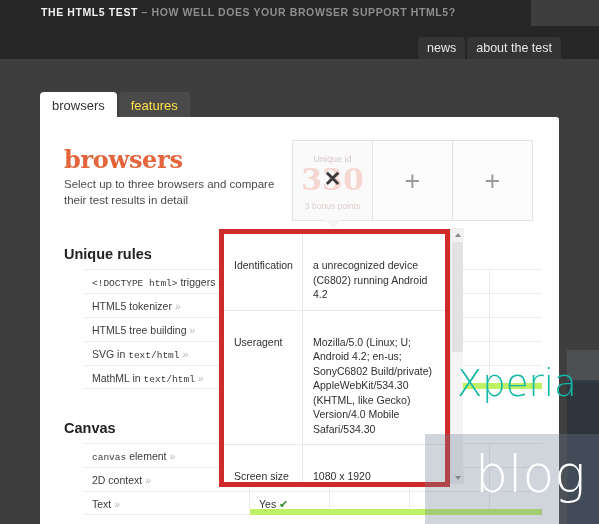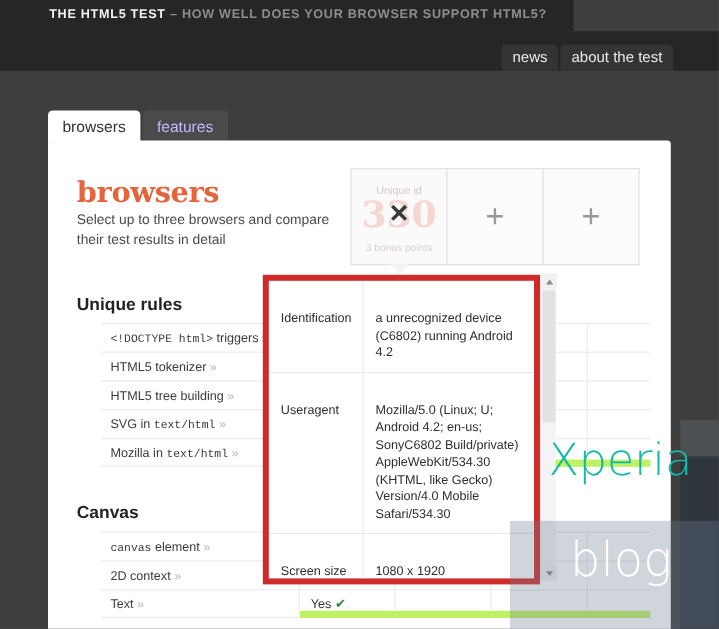--- a/index.html
+++ b/index.html
@@ -6,21 +6,21 @@
   html, body {
     width: 599px; height: 524px;
     overflow: hidden;
     background: #3e3e3e;
     font-family: "Liberation Sans", sans-serif;
   }
   #root { position: relative; width: 599px; height: 524px; overflow: hidden; }
 
   
   .topbar {
-    position: absolute; left: 0; top: 0; width: 478px; height: 26px;
+    position: absolute; left: 0; top: 0; width: 531px; height: 26px;
     background: #262626;
   }
   .brand {
     position: absolute; left: 41px; top: 6px;
     font-size: 10.5px; letter-spacing: 0.6px; white-space: nowrap;
   }
   .brand-main { color: #f2f2f2; font-weight: bold; }
   .brand-sub { color: #8e8e8e; font-weight: bold; }
 
   
@@ -50,21 +50,21 @@
     background: #ffffff;
     border-radius: 3px;
   }
   .cardtabs {
     position: absolute; left: 40px; top: 92px;
     display: flex; gap: 2px;
   }
   .cardtab {
     height: 27px; line-height: 27px; padding: 0 12px;
     font-size: 13px; border-radius: 4px 4px 0 0;
-    background: #4a4a4a; color: #c4b5fd; cursor: pointer;
+    background: #4a4a4a; color: #fde047; cursor: pointer;
     white-space: nowrap;
   }
   .cardtab.active { background: #ffffff; color: #333333; }
 
   
   .bigtitle {
     position: absolute; left: 64px; top: 145px;
     font-family: "DejaVu Serif", serif;
     font-weight: bold;
     font-size: 24px; color: #e4643c;
@@ -227,21 +227,21 @@
     width: 32px; height: 144px;
     background: rgba(35,45,60,0.55);
   }
   .wm-shade-r2 {
     position: absolute; left: 567px; top: 350px;
     width: 32px; height: 32px;
     background: rgba(90,95,100,0.55);
   }
   .wm-blog {
     position: absolute; left: 475px; top: 444px;
-    font-size: 40px; color: #ffffff; font-weight: 300;
+    font-size: 52px; color: #ffffff; font-weight: 300;
     font-family: "DejaVu Sans", sans-serif;
   }
 </style>
 </head>
 <body>
 
 <div id="root">
 
   <div class="topbar">
     <div class="brand">
@@ -291,21 +291,21 @@
     <div class="frow">
       <span>HTML5 tokenizer</span> <span class="chev">»</span>
     </div>
     <div class="frow">
       <span>HTML5 tree building</span> <span class="chev">»</span>
     </div>
     <div class="frow">
       <span>SVG in </span><span class="mono">text/html</span> <span class="chev">»</span>
     </div>
     <div class="frow">
-      <span>Mozilla in </span><span class="mono">text/html</span> <span class="chev">»</span>
+      <span>MathML in </span><span class="mono">text/html</span> <span class="chev">»</span>
     </div>
   </div>
 
   <div class="section" style="top:420px;">
     <div class="section-title">Canvas</div>
     <div class="frow">
       <span class="mono">canvas</span><span> element</span> <span class="chev">»</span>
     </div>
     <div class="frow">
       <span>2D context</span> <span class="chev">»</span>

